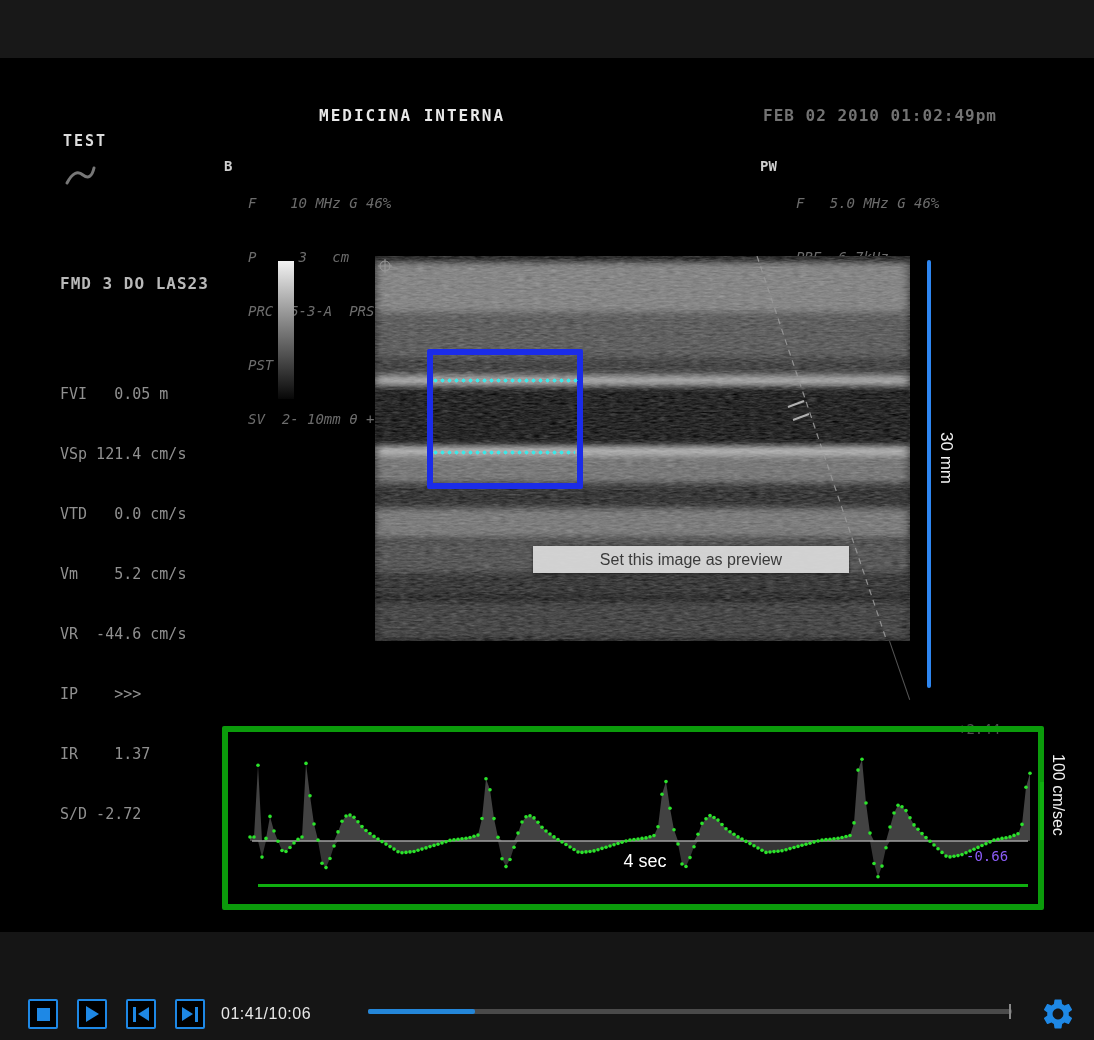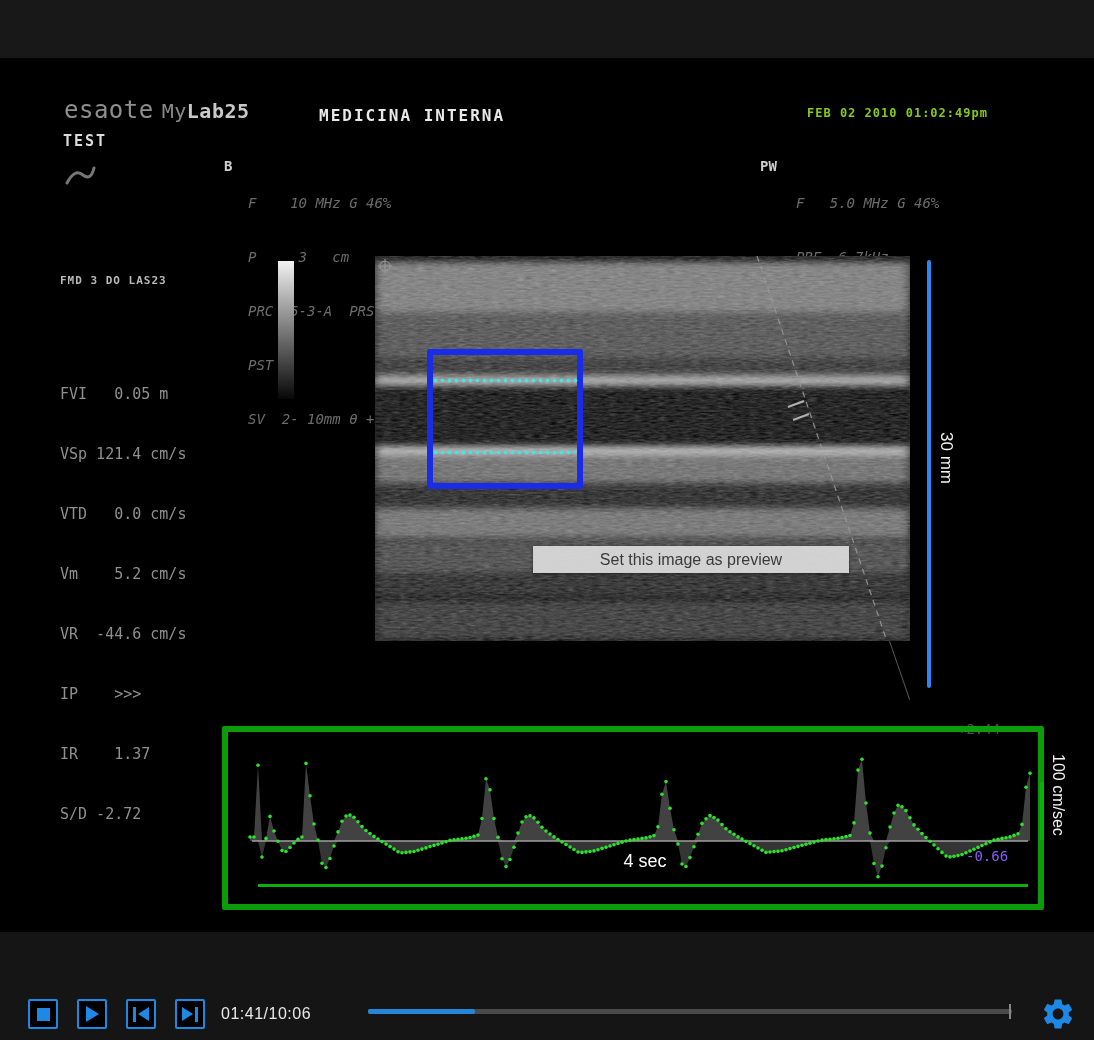--- a/index.html
+++ b/index.html
@@ -13,32 +13,32 @@
   
   .top-strip{position:absolute;left:0;top:0;width:1094px;height:58px;background:#181818;border-bottom:2px solid #000;}
   .us-area{position:absolute;left:0;top:60px;width:1094px;height:872px;background:#000;overflow:hidden;}
   .bottom-strip{position:absolute;left:0;top:932px;width:1094px;height:108px;background:#151515;}
 
   
   .logo{position:absolute;left:64px;top:36px;color:#8f8f8f;font-size:24px;letter-spacing:.5px;}
   .logo .model-prefix{color:#8a8a8a;font-size:20px;margin-left:8px;}
   .logo .model-suffix{color:#c9c9c9;font-size:20px;font-weight:bold;}
   .dept{position:absolute;left:303px;top:46px;color:#e8e8e8;font-weight:bold;font-size:16px;letter-spacing:2px;padding-left:16px;}
-  .datetime{position:absolute;left:763px;top:46px;color:#84cc16;font-weight:bold;font-size:12px;letter-spacing:1px;margin-left:44px;}
+  .datetime{position:absolute;left:763px;top:46px;color:#737373;font-weight:bold;font-size:16px;letter-spacing:1px;}
   .patient{position:absolute;left:63px;top:72px;color:#dcdcdc;font-weight:bold;font-size:15px;letter-spacing:2px;}
   .probe-icon{position:absolute;left:64px;top:102px;}
 
   .param-label{position:absolute;color:#cfcfcf;font-weight:bold;font-size:14px;}
   .param-lines{position:absolute;color:#6c6c6c;font-size:14px;line-height:18px;white-space:pre;font-style:italic;}
   .b-label{left:224px;top:98px;}
   .b-lines{left:248px;top:98px;}
   .pw-label{left:760px;top:98px;}
   .pw-lines{left:796px;top:98px;}
 
-  .study{position:absolute;left:60px;top:214px;color:#b9b9b9;font-weight:bold;font-size:11px;letter-spacing:1px;}
+  .study{position:absolute;left:60px;top:214px;color:#b9b9b9;font-weight:bold;font-size:16px;letter-spacing:1px;}
   .graybar{position:absolute;left:278px;top:201px;width:16px;height:138px;
     background:linear-gradient(to bottom,#f2f2f2,#b5b5b5 25%,#7a7a7a 50%,#3a3a3a 78%,#070707);}
   .meas{position:absolute;left:60px;top:284px;color:#909090;font-size:15px;line-height:20px;white-space:pre;}
 
   
   .bmode{position:absolute;left:375px;top:196px;width:535px;height:385px;}
   .roi{position:absolute;left:427px;top:289px;width:156px;height:140px;box-sizing:border-box;
     border:6px solid #1b2ce8;border-radius:2px;}
   .cyan-dots{position:absolute;height:5px;
     background-image:radial-gradient(circle,#3fe6e6 0 1.9px,transparent 2.1px);
@@ -86,23 +86,20 @@
   .end-tick{position:absolute;left:1009px;top:1004px;width:2px;height:15px;background:#888;}
   .gear{position:absolute;left:1040px;top:996px;width:36px;height:36px;cursor:pointer;}
 </style>
 </head>
 <body>
 
 <div class="top-strip"></div>
 
 <div class="us-area">
 
-  <div class="logo mono">
-    <span>esaote</span><span class="model-prefix">My</span><span class="model-suffix">Lab25</span>
-  </div>
   <div class="dept mono">MEDICINA INTERNA</div>
   <div class="datetime mono">FEB 02 2010 01:02:49pm</div>
   <div class="patient mono">TEST</div>
 
   <div class="probe-icon">
     <svg width="32" height="26" viewBox="0 0 32 26">
       <path d="M3 21 q8 -15 16 -8 q8 6 11 -7" stroke="#777" fill="none" stroke-width="3" stroke-linecap="round"></path>
     </svg>
   </div>
 

